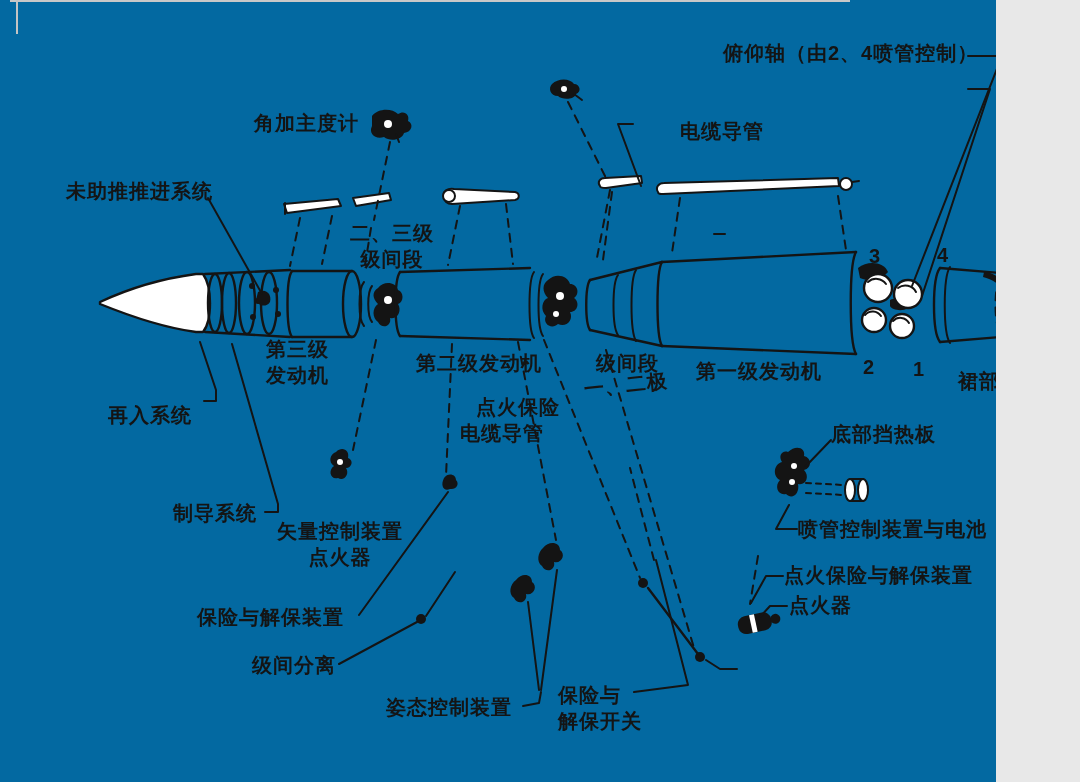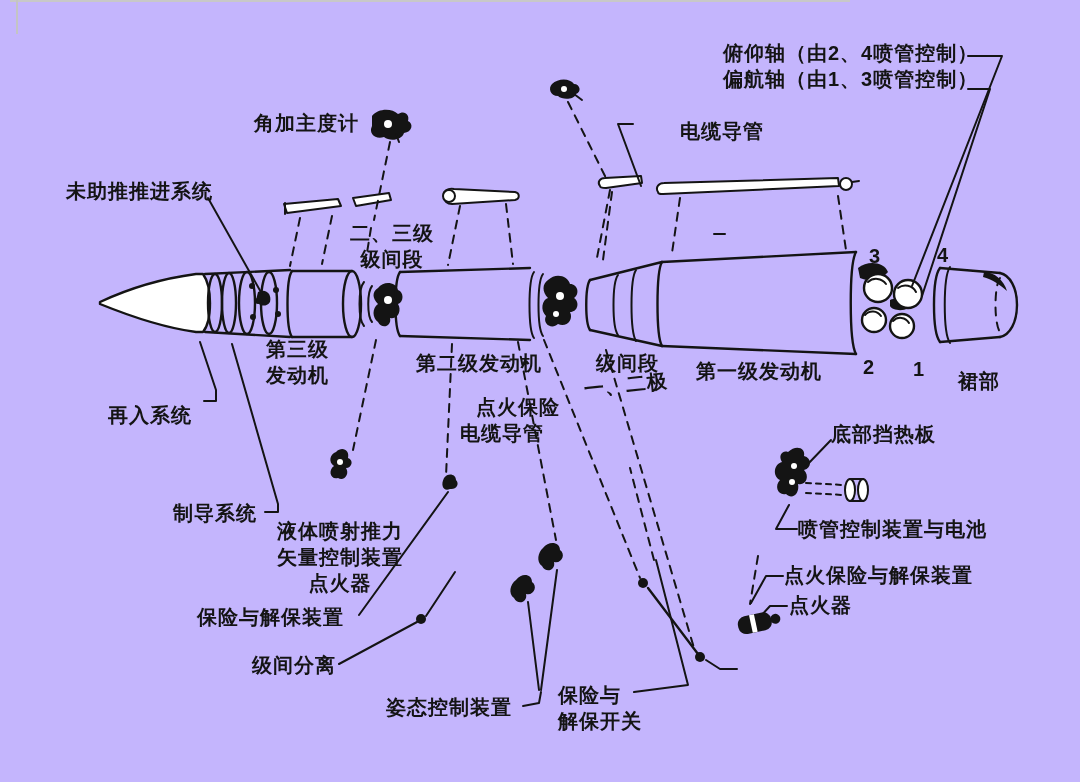--- a/index.html
+++ b/index.html
@@ -1,17 +1,17 @@
 <!DOCTYPE html>
 <html><head>
 <meta charset="utf-8">
 <style>
   html,body{margin:0;padding:0;background:#e8e8e8;}
   .stage{
-    position:relative;width:1080px;height:782px;background:#c4b5fd;
+    position:relative;width:996px;height:782px;background:#0369a1;
     overflow:hidden;font-family:"Liberation Sans","DejaVu Sans",sans-serif;color:#141414;
   }
   .scan-top{position:absolute;left:10px;top:0;width:840px;height:2px;background:#c8c8c8;}
   .scan-left{position:absolute;left:16px;top:0;width:2px;height:34px;background:#c4c4c4;}
   svg{position:absolute;left:0;top:0;}
   .ln{stroke:#141414;stroke-width:2.4;fill:none;stroke-linecap:round;stroke-linejoin:round;}
   .lnw{stroke:#141414;stroke-width:2.4;fill:#ffffff;stroke-linejoin:round;}
   .thin{stroke-width:2;}
   .dash{stroke-dasharray:8 7;}
   .dash2{stroke-dasharray:5 5;}
@@ -213,21 +213,20 @@
       <path class="ln thin" d="M539 690 L528 602"></path>
       <path class="ln thin" d="M541 690 L557 570"></path>
       <path class="ln thin" d="M359 615 L448 492"></path>
       <path class="ln thin" d="M339 664 L417 622"></path>
       <path class="ln thin" d="M426 616 L455 572"></path>
     </g>
   </svg>
 
   <div class="lbl" style="left:723px;top:40px;">
     <span>俯仰轴（由2、4喷管控制）</span>
-    <span>偏航轴（由1、3喷管控制）</span>
   </div>
 
 
   <div class="lbl" style="left:254px;top:110px;">
     <span>角加主度计</span>
   </div>
 
   <div class="lbl" style="left:66px;top:178px;">
     <span>未助推推进系统</span>
   </div>
@@ -278,21 +277,20 @@
 
   <div class="lbl" style="left:108px;top:390px;margin-top:12px;">
     <span>再入系统</span>
   </div>
 
   <div class="lbl" style="left:173px;top:500px;">
     <span>制导系统</span>
   </div>
 
   <div class="lbl ctr" style="left:268px;top:518px;width:144px;">
-    <span>液体喷射推力</span>
     <span>矢量控制装置</span>
     <span>点火器</span>
   </div>
 
   <div class="lbl" style="left:460px;top:394px;">
     <span style="margin-left:16px;">点火保险</span>
     <span>电缆导管</span>
   </div>
 
   <div class="lbl" style="left:197px;top:604px;">

